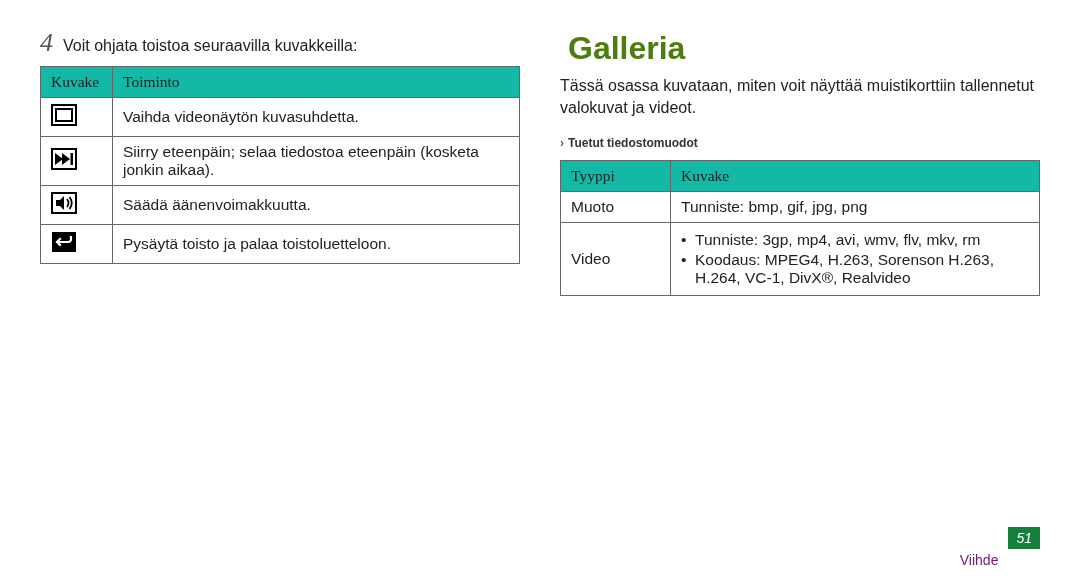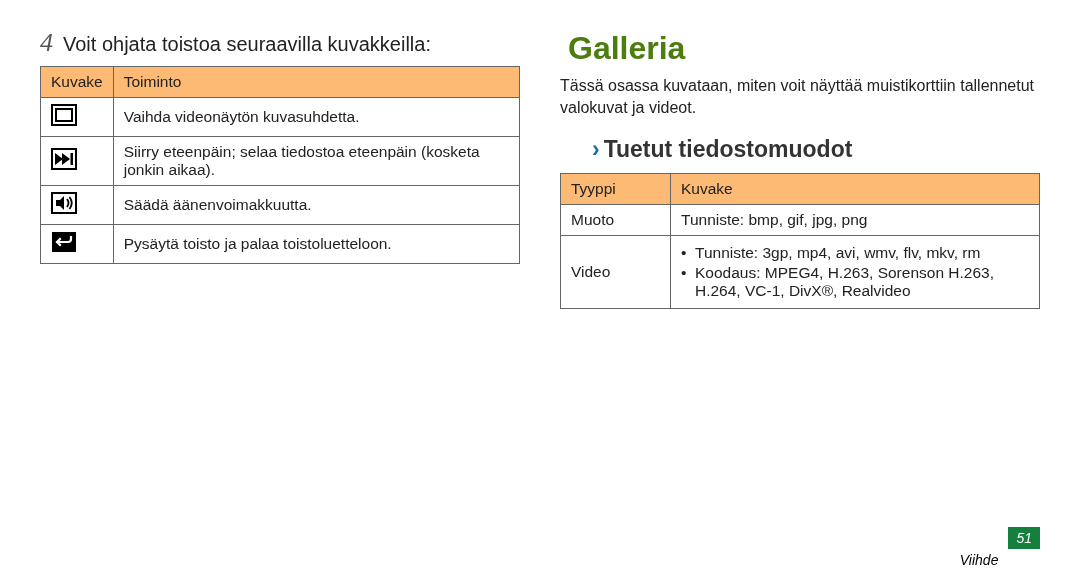--- a/index.html
+++ b/index.html
@@ -21,72 +21,72 @@
     gap: 10px;
     margin-bottom: 10px;
   }
   .step-num {
     font-family: Georgia, 'Times New Roman', serif;
     font-style: italic;
     font-size: 26px;
     color: #555;
     line-height: 1;
   }
-  .step-text { font-size: 20px; }
+  .step-text { font-size: 16px; }
   table.manual {
     border-collapse: collapse;
     width: 100%;
     font-size: 15.5px;
   }
   table.manual th, table.manual td {
     border: 1px solid #666;
     padding: 6px 10px;
     text-align: left;
     vertical-align: middle;
   }
   table.manual th {
-    background: #fdba74;
+    background: #14b8a6;
     font-weight: normal;
+    font-family: Liberation Serif, serif;
   }
   td.icon-cell { width: 72px; text-align: center; vertical-align: middle; }
   .icon-svg { display: inline-block; }
   ul.bullets { list-style: none; padding: 0; }
   ul.bullets li { position: relative; padding-left: 14px; margin: 2px 0; }
   ul.bullets li::before { content: "•"; position: absolute; left: 0; top: 0; }
   h1.section-title {
     color: #4d7c0f;
     font-size: 32px;
     font-weight: bold;
     margin-bottom: 8px;
     margin-left: 8px;
   }
   .intro { font-size: 16px; line-height: 1.35; margin-bottom: 18px; }
   h2.sub {
-    font-size: 23px;
+    font-size: 12px;
     font-weight: bold;
     color: #333;
     margin-bottom: 10px;
-    margin-left: 32px;
   }
   h2.sub .chev {
     color: #1b6fa8;
     font-weight: bold;
     margin-right: 4px;
   }
   .type-col { width: 110px; }
   .footer {
     position: absolute;
     right: 40px;
     bottom: 18px;
     display: flex;
     align-items: center;
     gap: 10px;
     font-size: 14px;
   }
-  .footer .crumb { font-style: italic; color: #000000; margin-top: 44px; }
+  .footer .crumb { color: #701a75; margin-top: 44px; }
   .footer .pagenum {
     background: #15803d;
     color: #fff;
     padding: 3px 8px;
     font-style: italic;
   }
   .play-inline {
     display: inline-block;
     vertical-align: -4px;
   }

